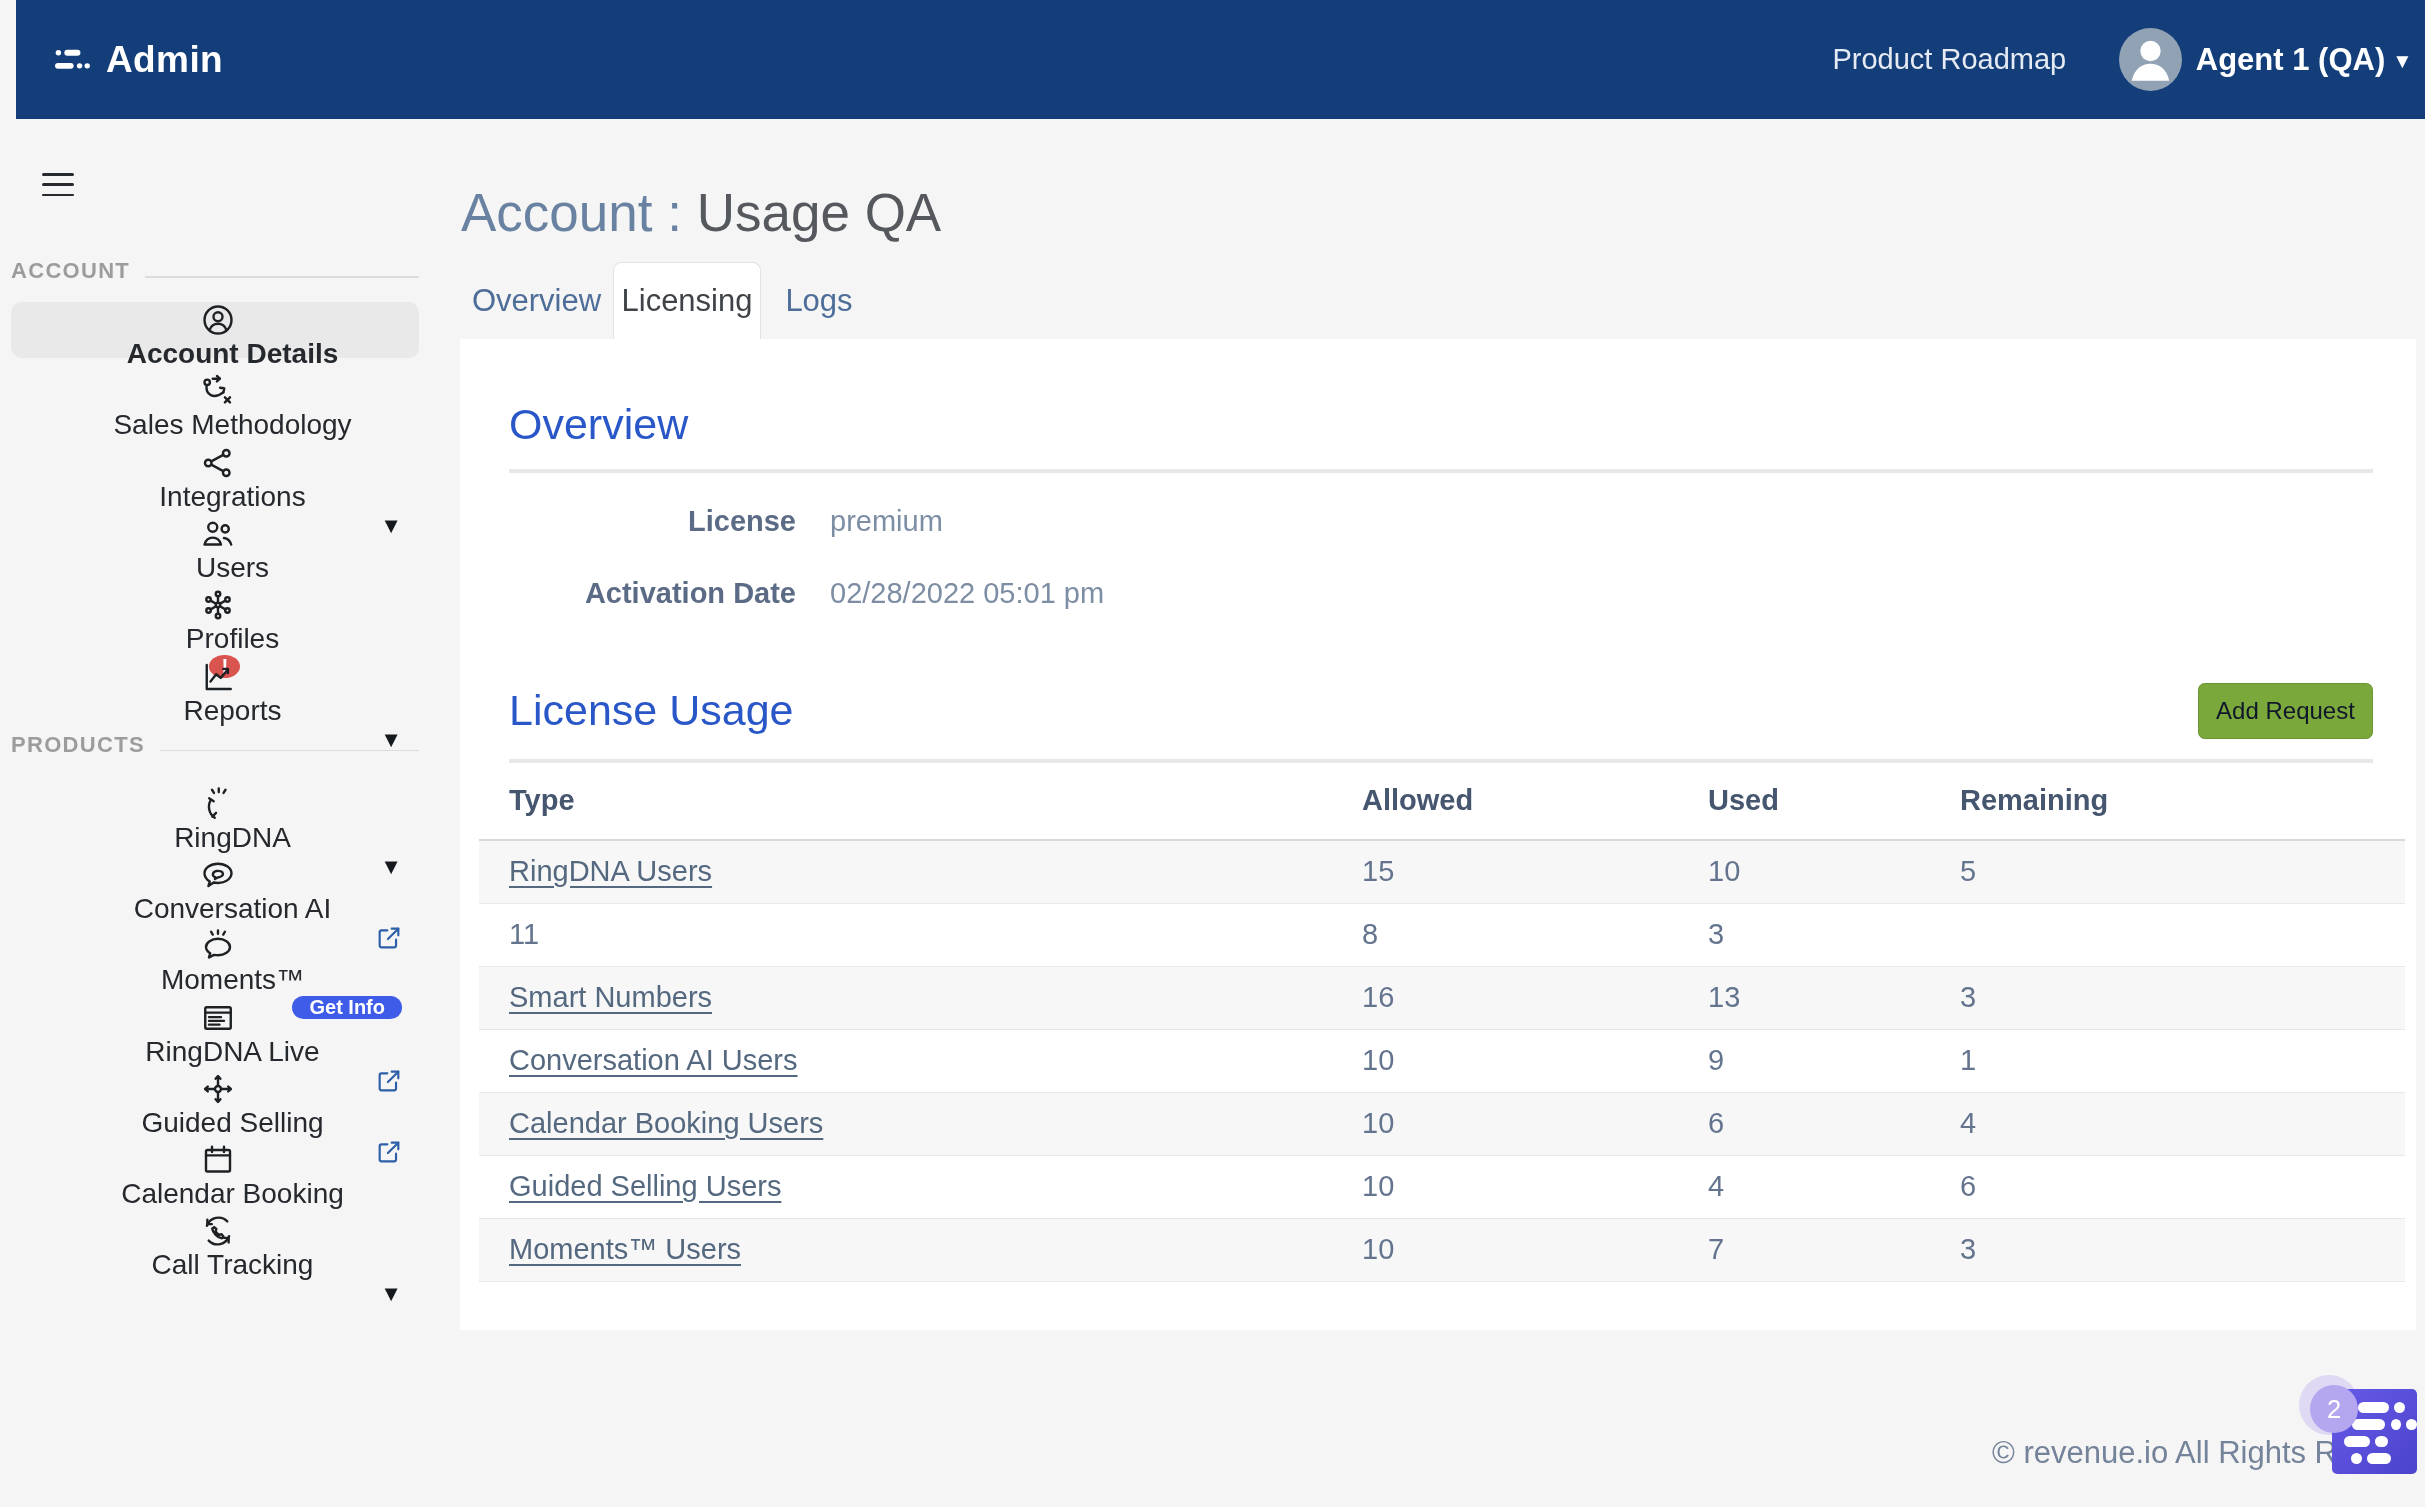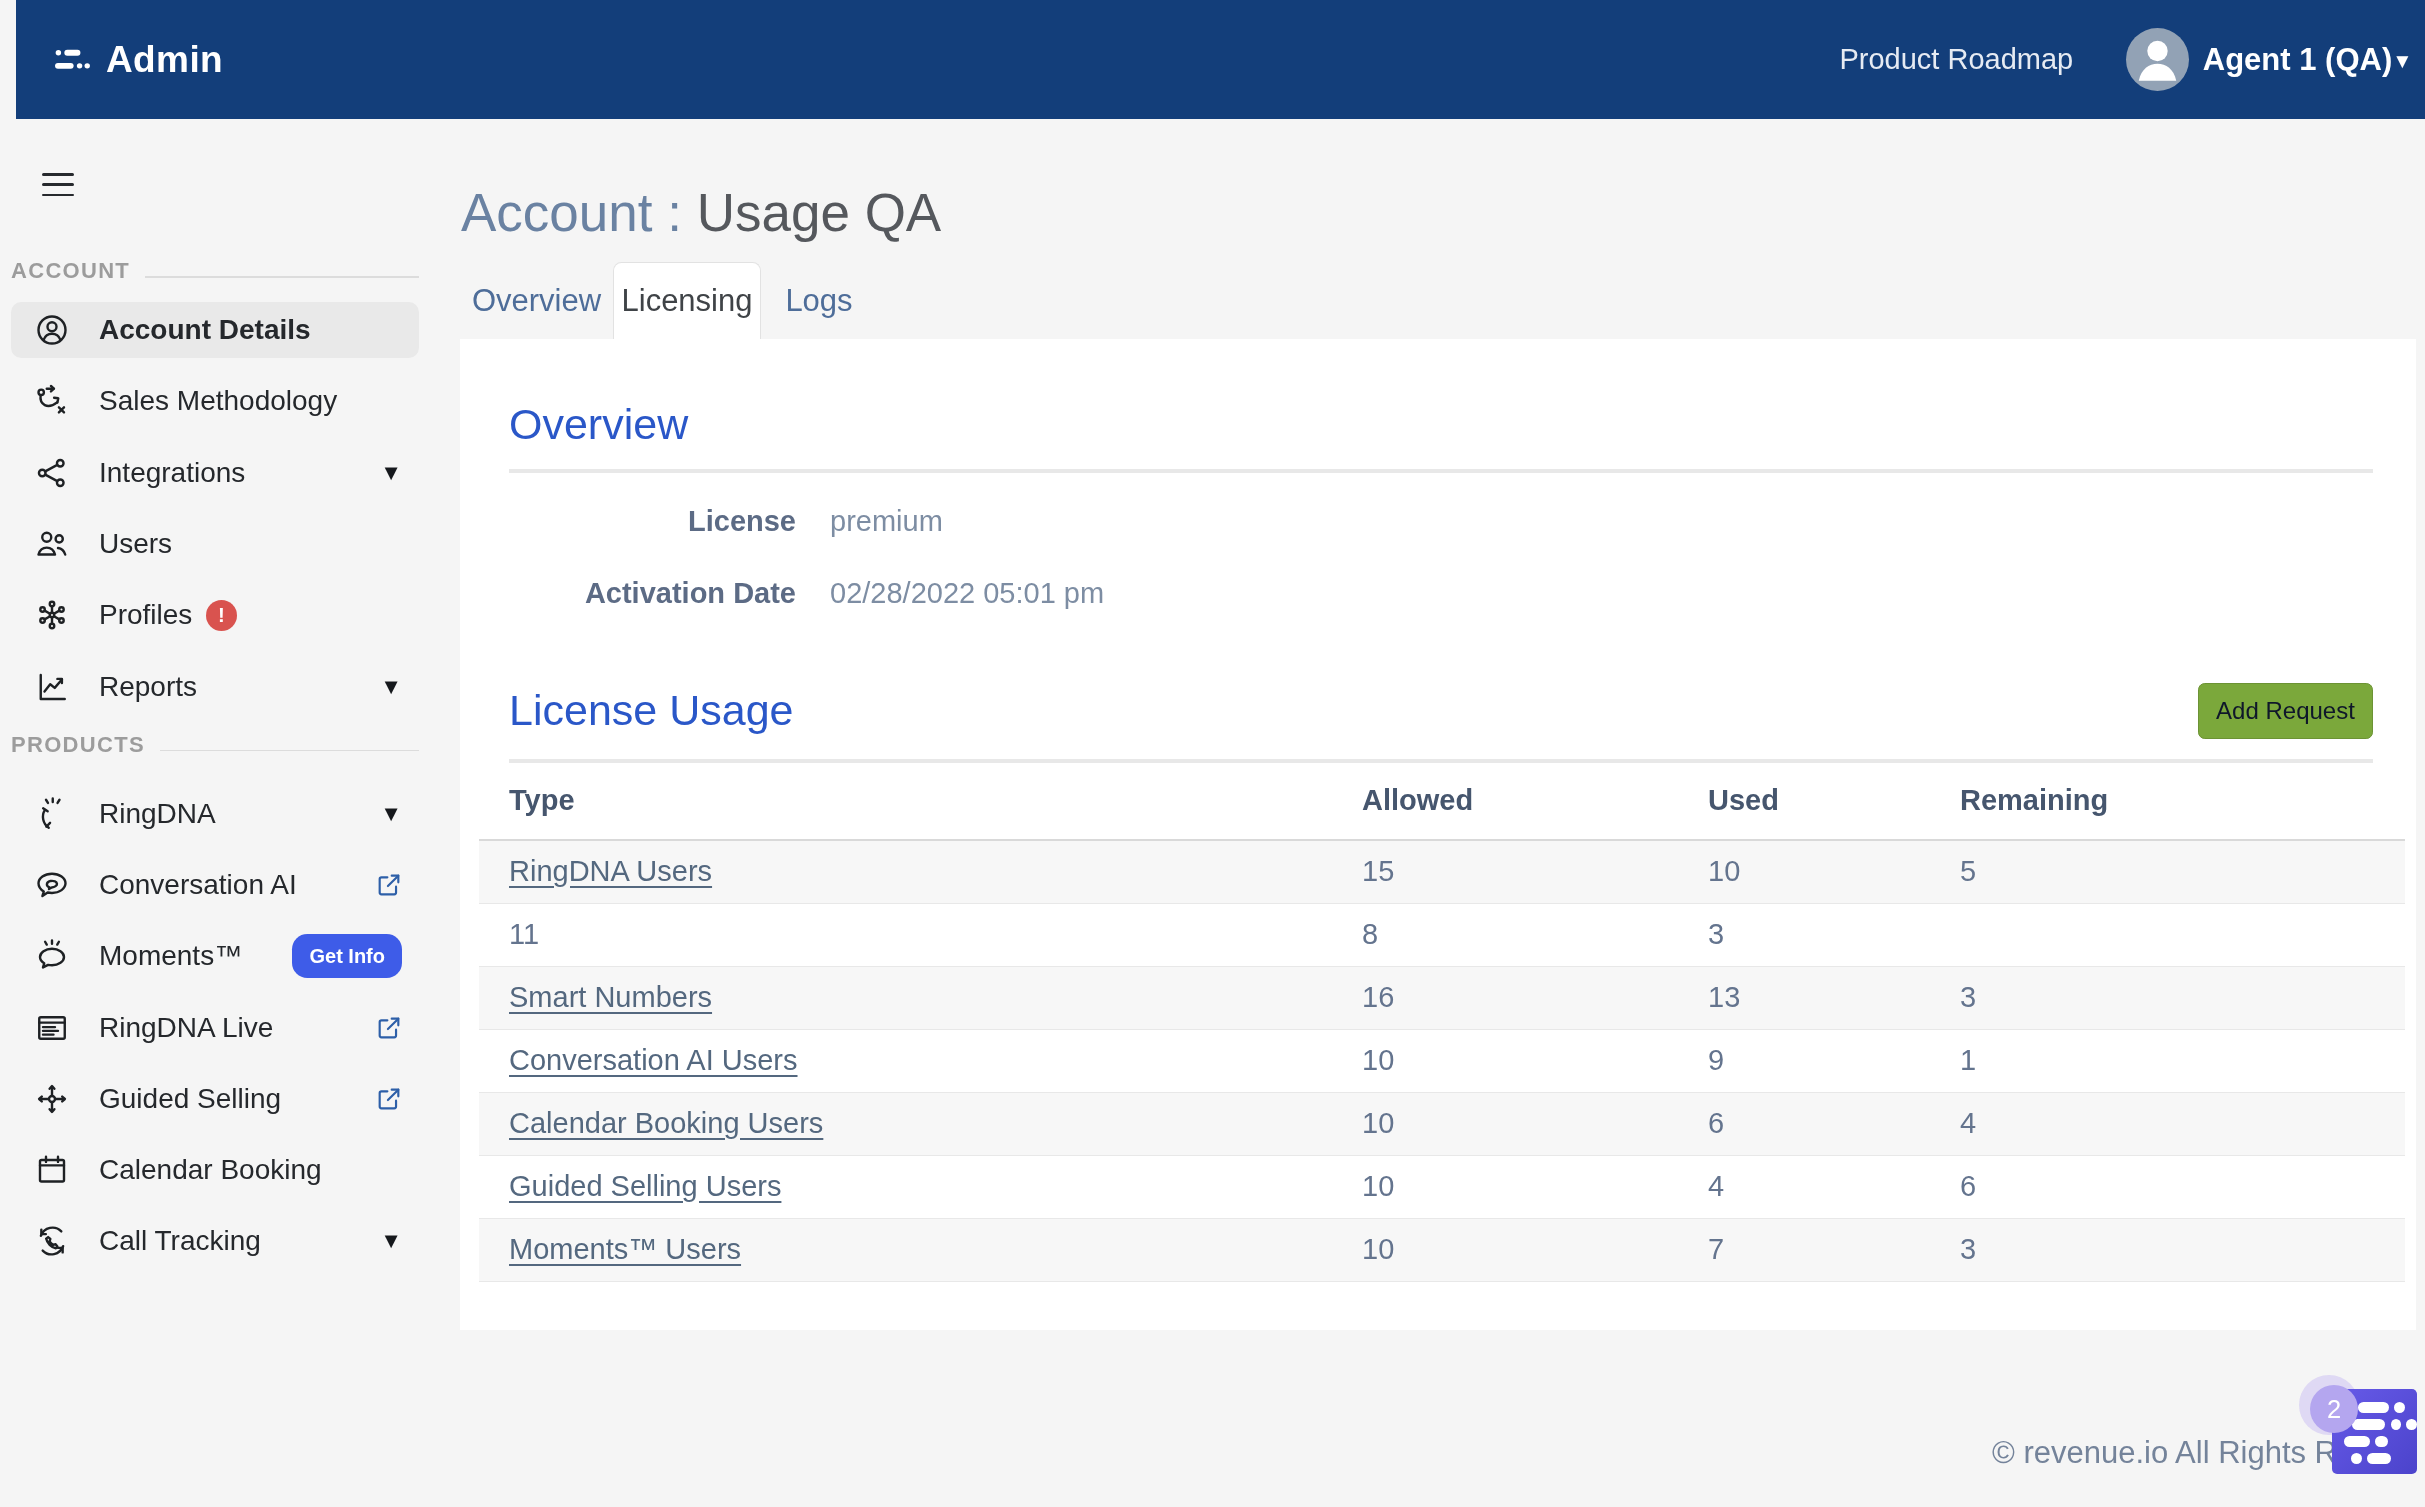--- a/index.html
+++ b/index.html
@@ -22,37 +22,37 @@
   .brand { display:flex; align-items:center; gap:12px; }
   .brand-mark { width:39px; height:29px; }
   .brand-name { color:#fff; font-size:37px; font-weight:bold; letter-spacing:0.4px; }
   .tb-right { margin-left:auto; display:flex; align-items:center; }
   .tb-link { color:#e6ebf3; font-size:29px; margin-right:53px; cursor:pointer; }
   .tb-avatar {
     width:63px; height:63px; border-radius:50%; background:var(--avatar-bg);
     display:flex; align-items:center; justify-content:center; margin-right:13.6px;
     overflow:hidden;
   }
-  .tb-user { color:#fff; font-size:31px; font-weight:bold; display:flex; align-items:center; gap:0; cursor:pointer; }
+  .tb-user { color:#fff; font-size:31px; font-weight:bold; display:flex; align-items:center; gap:7px; cursor:pointer; }
   .tb-caret { color:#fff; font-size:20.4px; padding-top:3.4px; }
 
   
   .sidebar { position:absolute; top:119px; left:0; bottom:0; width:430px; padding:0 11px; }
   .hamburger { margin:54px 0 0 31px; width:32px; cursor:pointer; }
   .hamburger span { display:block; height:2.6px; background:#26292d; margin-bottom:7.7px; border-radius:1.7px; }
   .hamburger span:last-child { margin-bottom:0; }
   .section-head { display:flex; align-items:center; margin-top:63px; height:24px; }
   .section-head.products { margin-top:18px; }
   .section-label { font-size:22px; font-weight:bold; color:var(--muted-label); letter-spacing:1.3px; }
   .section-line { flex:1; height:1.7px; background:#dcdcdc; margin-left:15.3px; margin-top:12px; }
   .nav-list { margin-top:19px; }
   .nav-list.products { margin-top:29px; }
   .nav-item {
     display:flex; align-items:center; height:56px; margin-bottom:15.3px;
-    padding:0 17px 0 23px; border-radius:10.2px; cursor:pointer;
+    padding:0 17px 0 23px; border-radius:10.2px; cursor:pointer;flex-direction:column;
   }
   .nav-item.active { background:#e9e9e9; }
   .nav-item.active .nav-label { font-weight:bold; }
   .nav-icon { width:36px; height:36px; color:#1e2124; flex:0 0 auto; }
   .nav-icon svg { width:36px; height:36px; fill:none; stroke:currentColor; stroke-width:1.6; stroke-linecap:round; stroke-linejoin:round; }
   .nav-label { font-size:28px; color:#25282c; margin-left:29px; white-space:nowrap; }
   .nav-caret { margin-left:auto; font-size:22px; color:#15181c; }
   .ext-icon { margin-left:auto; width:26px; height:26px; }
   .ext-icon svg { width:26px; height:26px; fill:none; stroke:var(--ext-blue); stroke-width:2; stroke-linecap:round; stroke-linejoin:round; }
   .alert-badge {

